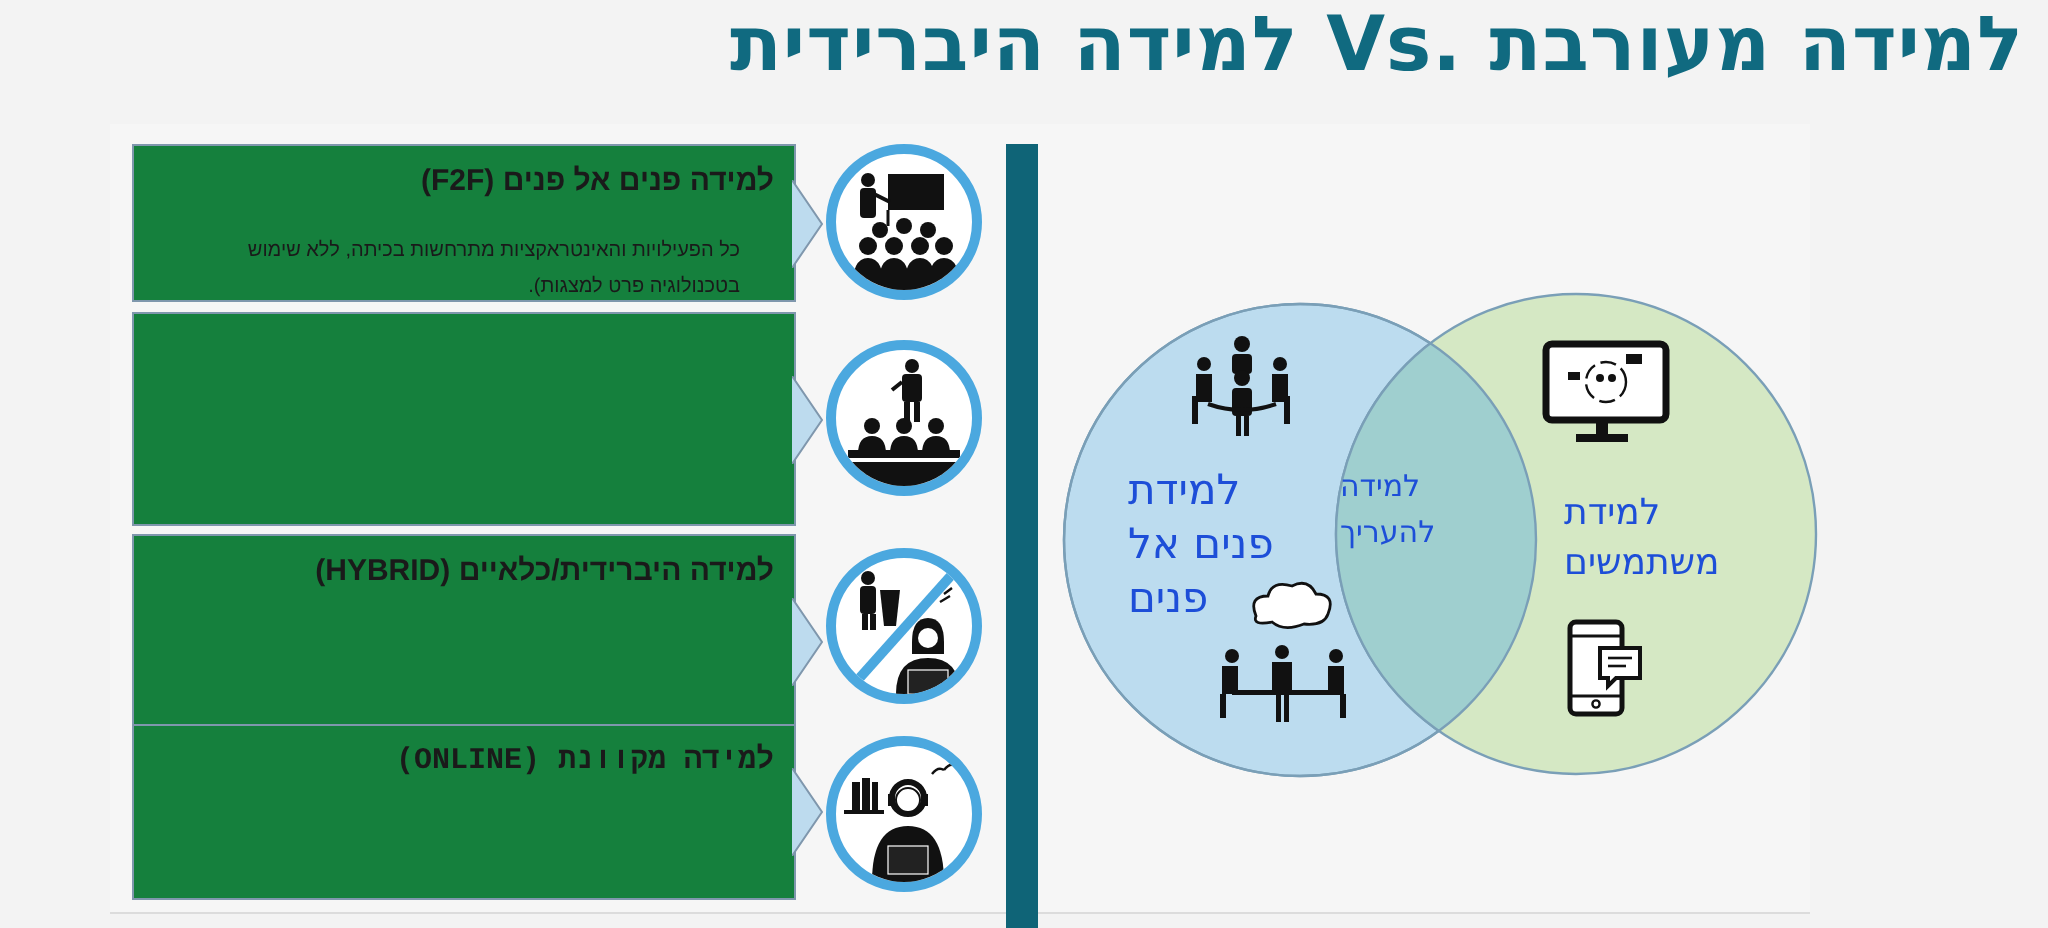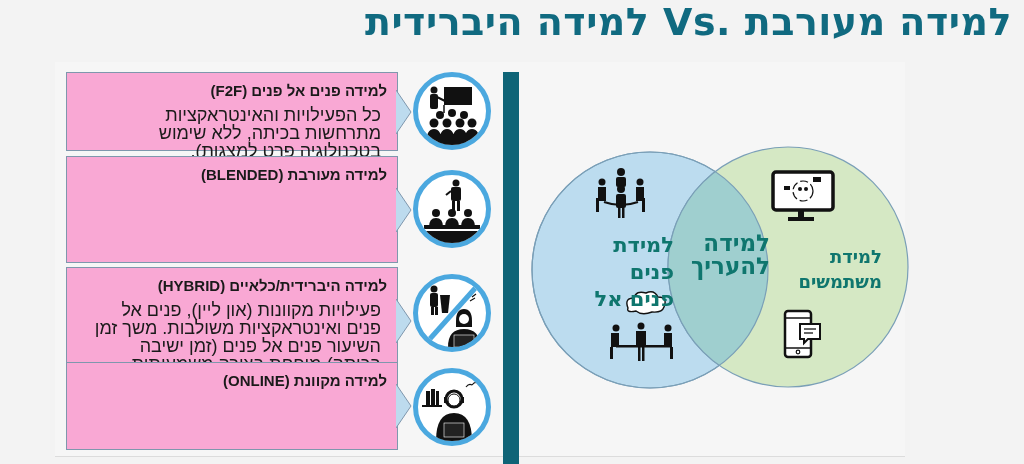--- a/index.html
+++ b/index.html
@@ -14,47 +14,47 @@
     font-family:"DejaVu Sans", "Liberation Sans", sans-serif;
     font-weight:bold; font-size:38px; line-height:48px;
     color:#106a80; letter-spacing:0.5px; white-space:nowrap;
   }
   .panel {
     position:absolute; left:55px; top:62px; width:850px; height:394px;
     background:#f6f6f6; border-bottom:1px solid #dcdcdc;
   }
   .box {
     position:absolute; left:66px; width:332px;
-    background:#f9a8d4; border:1px solid #7f97ad;
+    background:#15803d; border:1px solid #7f97ad;
     box-sizing:border-box; direction:rtl; text-align:right;
     padding:8px 10px 6px 14px; color:#1a1a1a;
   }
   .box .arrow {
     position:absolute; right:-14px; top:50%;
     width:0; height:0; transform:translateY(-50%);
   }
   .box .arrow svg { position:absolute; right:-1px; top:-22px; }
   .box h3 {
     margin:0 0 1px 0; font-size:15px; font-weight:bold; line-height:19px;
   }
-  .box p { margin:6px; font-size:18px; line-height:18px; }
+  .box p { margin:17px; font-size:10px; line-height:18px; }
   .icon-circle {
     position:absolute; width:68px; height:68px; border-radius:50%;
     border:5px solid #4ba8df; background:#fff; overflow:hidden;
   }
   .icon-circle svg { position:absolute; left:0; top:0; }
   .vbar {
     position:absolute; left:503px; top:72px; width:16px; height:392px;
     background:#0f6477;
   }
   .venn { position:absolute; left:520px; top:120px; }
   .venn-label {
-    position:absolute; direction:rtl; text-align:right;
+    position:absolute; direction:rtl; text-align:left;
     font-family:"DejaVu Sans", "Liberation Sans", sans-serif;
-    font-weight:bold; color:#0f766e;
+    font-weight:normal; color:#1d4ed8;
   }
 </style>
 </head>
 <body>
 
 <div class="title">למידה מעורבת .Vs למידה היברידית</div>
 
 <div class="panel"></div>
 
 <div class="box" style="top:72px;height:79px;">
@@ -66,34 +66,32 @@
   <h3>למידה פנים אל פנים (F2F)</h3>
   <p>כל הפעילויות והאינטראקציות מתרחשות בכיתה, ללא שימוש בטכנולוגיה פרט למצגות).</p>
 </div>
 
 <div class="box" style="top:156px;height:107px;">
   <div class="arrow">
     <svg width="16" height="44" viewBox="0 0 16 44">
         <path d="M0 0 L15 22 L0 44" fill="#bddbee" stroke="#7f97ad" stroke-width="1"></path>
       </svg>
   </div>
-  <h3>למידה מעורבת (BLENDED)</h3>
 </div>
 
 <div class="box" style="top:267px;height:108px;">
   <div class="arrow">
     <svg width="16" height="44" viewBox="0 0 16 44">
         <path d="M0 0 L15 22 L0 44" fill="#bddbee" stroke="#7f97ad" stroke-width="1"></path>
       </svg>
   </div>
   <h3>למידה היברידית/כלאיים (HYBRID)</h3>
-  <p>פעילויות מקוונות (און ליין), פנים אל פנים ואינטראקציות משולבות. משך זמן השיעור פנים אל פנים (זמן ישיבה בכיתה) מופחת בצורה משמעותית.</p>
-</div>
-
-<div class="box" style="top:362px;height:88px;">
+</div>
+
+<div class="box" style="top:362px;height:88px;font-family:Liberation Mono, monospace;">
   <div class="arrow">
     <svg width="16" height="44" viewBox="0 0 16 44">
         <path d="M0 0 L15 22 L0 44" fill="#bddbee" stroke="#7f97ad" stroke-width="1"></path>
       </svg>
   </div>
   <h3>למידה מקוונת (ONLINE)</h3>
 </div>
 
 <div class="icon-circle" style="left:413px;top:72px;">
   <svg width="68" height="68" viewBox="0 0 68 68">
@@ -223,25 +221,25 @@
       <line x1="265" y1="228" x2="291" y2="228" stroke="#111" stroke-width="1.5"></line>
       <circle cx="278" cy="232" r="1.8" fill="none" stroke="#111" stroke-width="1.2"></circle>
       <path d="M280 204 h20 v15 h-12 l-4 4 v-4 h-4z" fill="#fff" stroke="#111" stroke-width="2"></path>
       <line x1="284" y1="209" x2="296" y2="209" stroke="#111" stroke-width="1.3"></line>
       <line x1="284" y1="213" x2="293" y2="213" stroke="#111" stroke-width="1.3"></line>
     </g>
   </svg>
 
   <div class="venn-label" style="left:44px;top:112px;width:110px;font-size:21px;line-height:27px;">
     <div>למידת</div>
+    <div>פנים אל</div>
     <div>פנים</div>
-    <div>פנים אל</div>
-  </div>
-
-  <div class="venn-label" style="left:150px;top:112px;width:100px;font-size:23px;line-height:23px;">
+  </div>
+
+  <div class="venn-label" style="left:150px;top:112px;width:100px;font-size:15px;line-height:23px;">
     <div>למידה</div>
     <div>להעריך</div>
   </div>
 
   <div class="venn-label" style="left:262px;top:124px;width:100px;font-size:18px;line-height:25px;">
     <div>למידת</div>
     <div>משתמשים</div>
   </div>
 </div>
 

